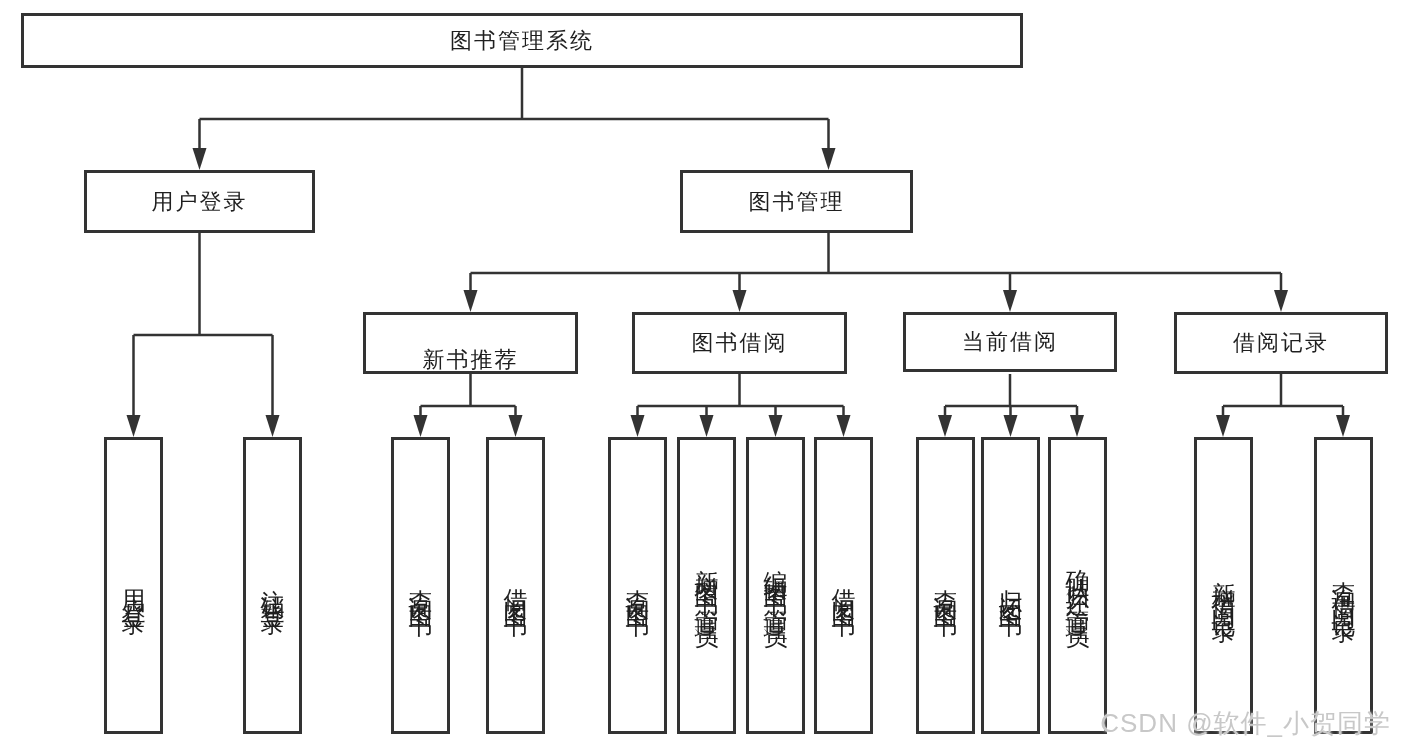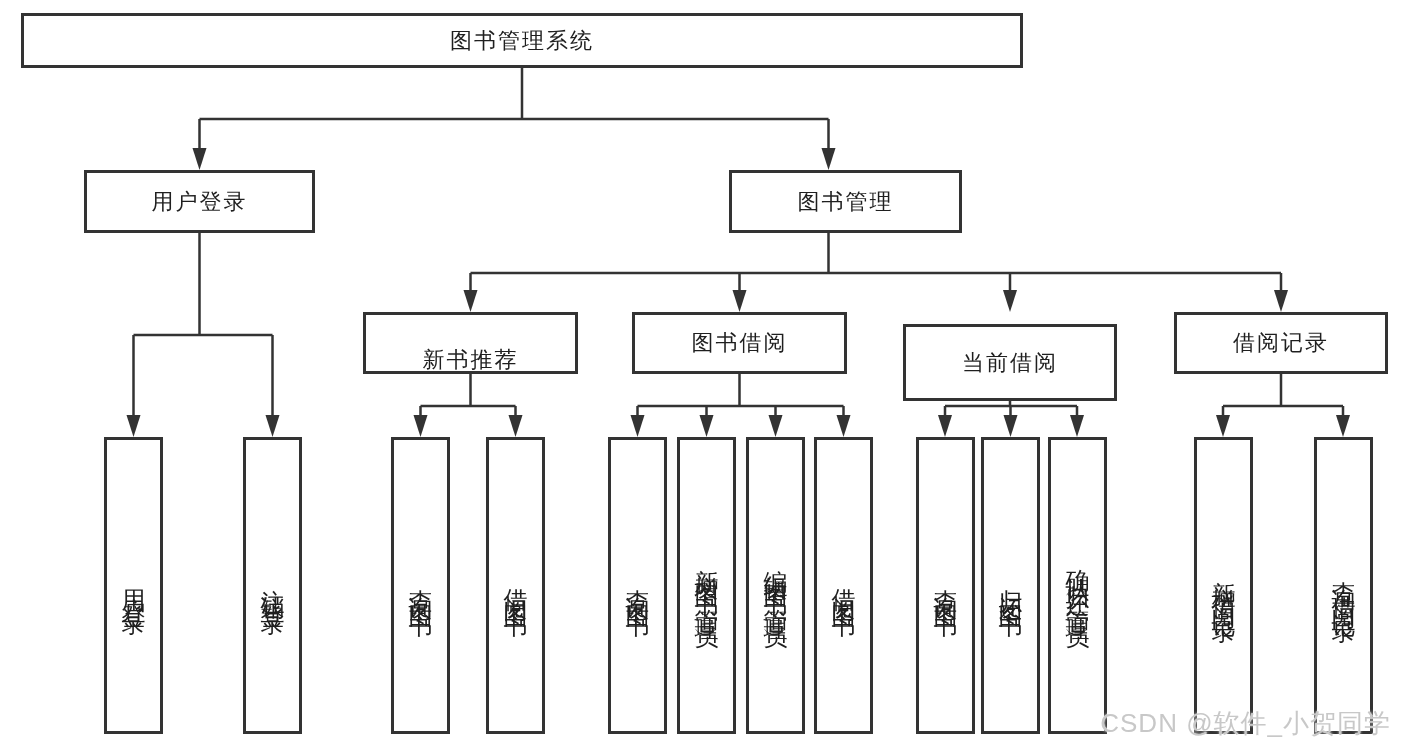--- a/index.html
+++ b/index.html
@@ -102,31 +102,31 @@
     </g>
   </svg>
 
   <div class="node h" style="left:21px; top:13px; width:1002px; height:55px;">
     <span>图书管理系统</span>
   </div>
 
   <div class="node h" style="left:84px; top:170px; width:231px; height:63px;">
     <span>用户登录</span>
   </div>
-  <div class="node h" style="left:729px; top:170px; width:233px; height:63px;">
+  <div class="node h" style="left:680px; top:170px; width:233px; height:63px;">
     <span>图书管理</span>
   </div>
 
   <div class="node h" style="left:363px; top:312px; width:215px; height:62px;align-items:flex-end;">
     <span>新书推荐</span>
   </div>
   <div class="node h" style="left:632px; top:312px; width:215px; height:62px;">
     <span>图书借阅</span>
   </div>
-  <div class="node h" style="left:903px; top:324px; width:214px; height:77px;">
+  <div class="node h" style="left:903px; top:312px; width:214px; height:60px;">
     <span>当前借阅</span>
   </div>
   <div class="node h" style="left:1174px; top:312px; width:214px; height:62px;">
     <span>借阅记录</span>
   </div>
 
   <div class="node v" style="left:104px; top:437px; width:59px; height:297px;">
     <span>用户登录</span>
   </div>
   <div class="node v" style="left:243px; top:437px; width:59px; height:297px;">

